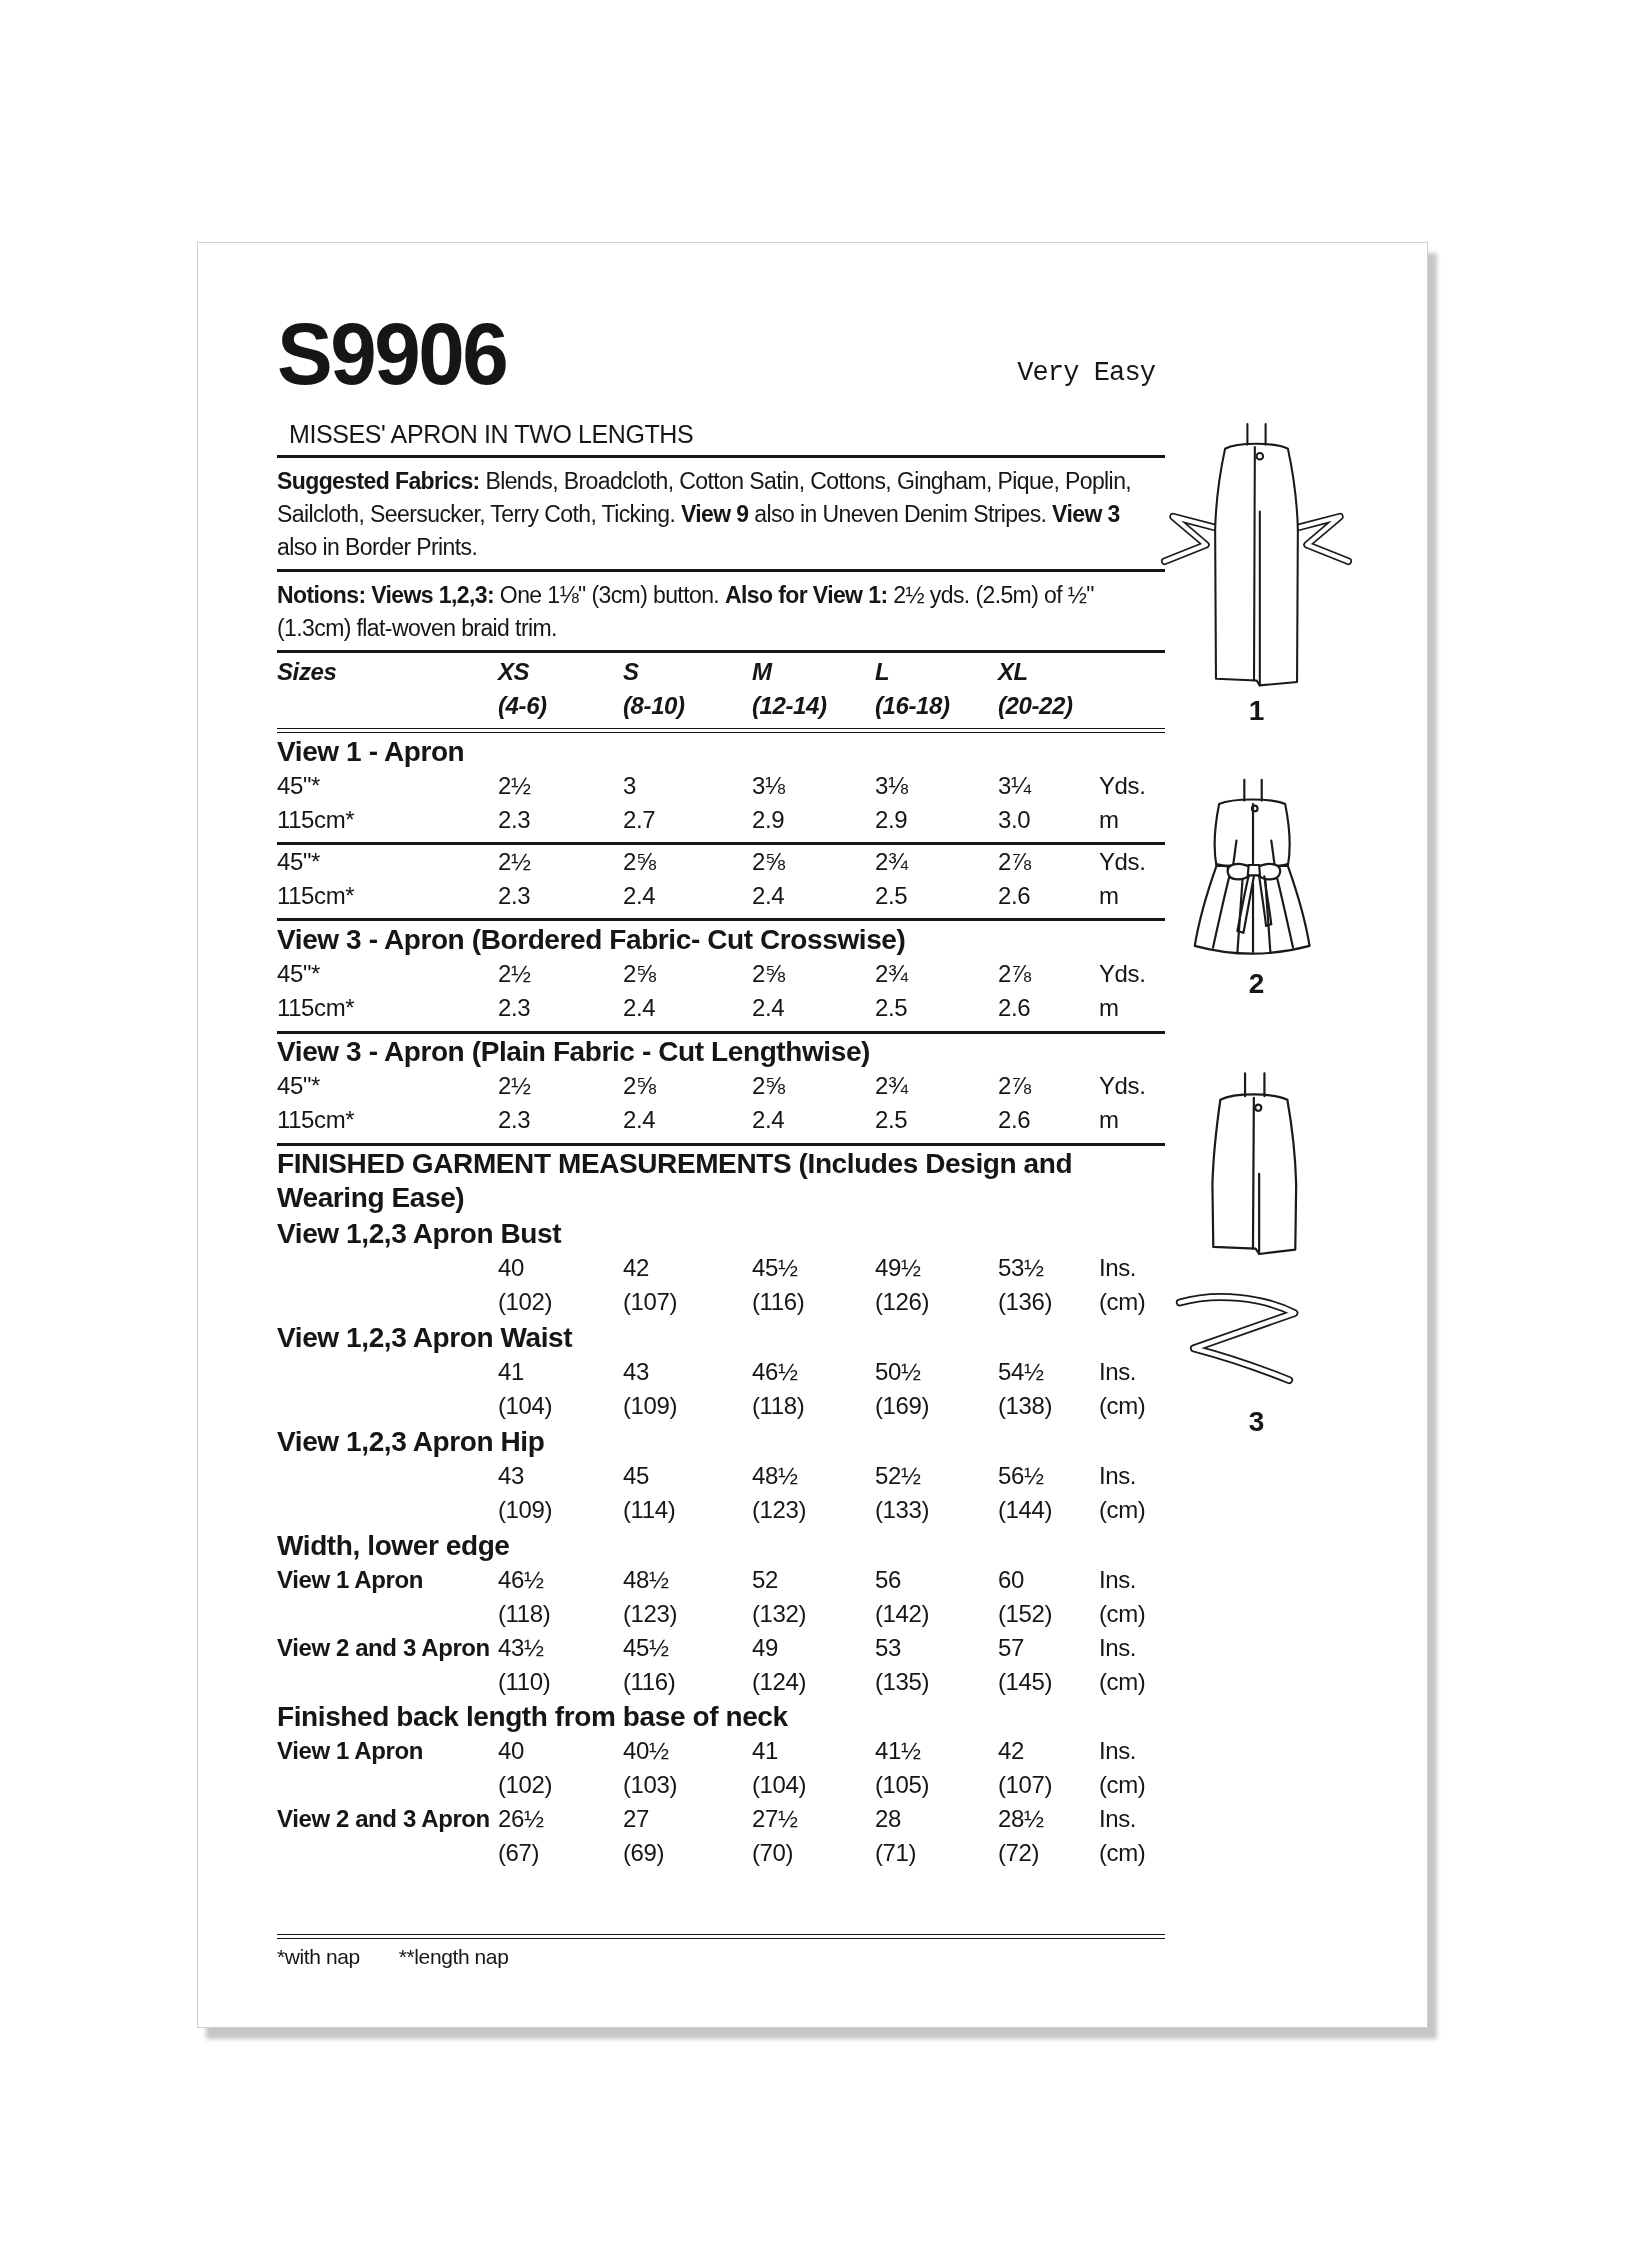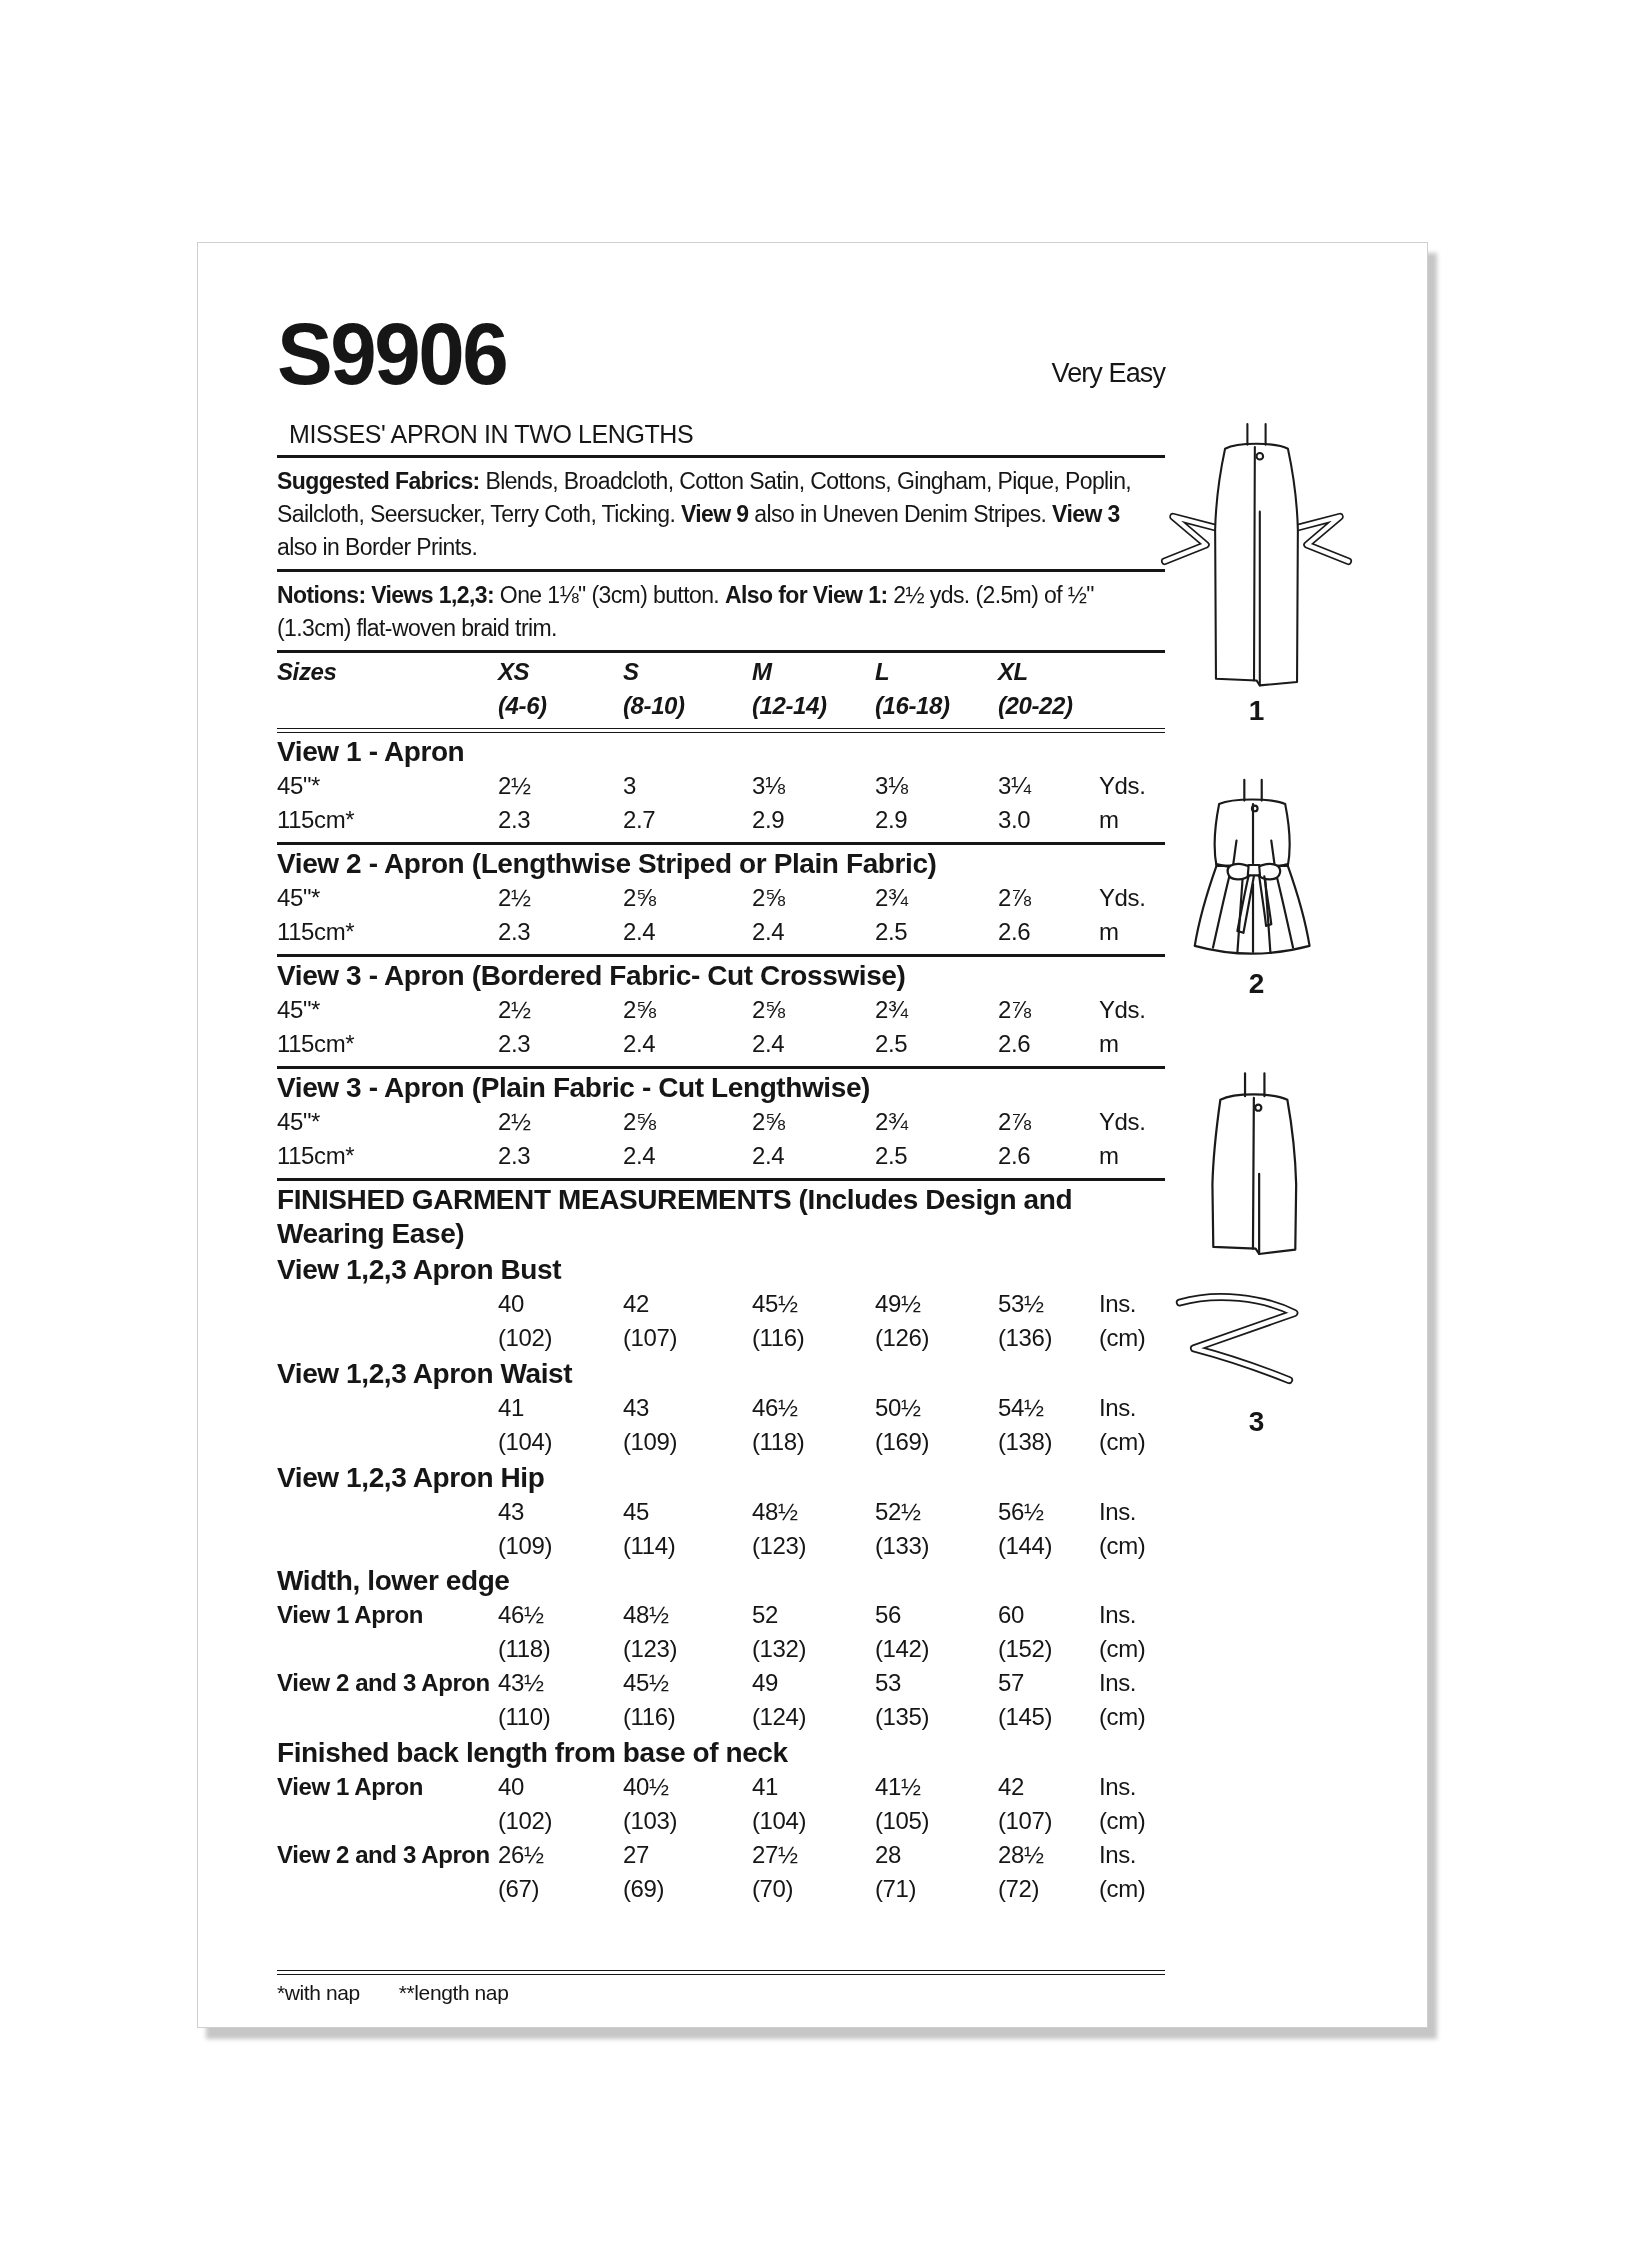--- a/index.html
+++ b/index.html
@@ -12,21 +12,21 @@
   .page{
     position:absolute;left:197px;top:242px;width:1229px;height:1784px;
     background:#fff;border:0.9px solid #cfcfcf;
     box-shadow:8.8px 10.6px 4.4px #c6c6c6;
   }
   .content{position:absolute;left:79px;top:0;width:888px;}
   h1.pattern-no{
     margin:72px 0 0;font-size:88px;line-height:.88;font-weight:bold;
     letter-spacing:-2.6px;transform:scaleX(.95);transform-origin:left top;
   }
-  .very-easy{position:absolute;right:0;top:115px;font-size:27px;letter-spacing:-0.9px;}
+  .very-easy{position:absolute;right:10px;top:115px;font-size:27px;letter-spacing:-0.9px;font-family:Liberation Mono, monospace;}
   h2.doc-title{margin:28px 12px 0;font-size:25px;letter-spacing:-0.4px;font-weight:normal;}
   .rule{height:0;border:0;border-top:3.5px solid #161616;margin:5.3px 0 0;}
   .rule.dbl{border-top:1.8px solid #161616;border-bottom:1.8px solid #161616;height:2.6px;}
   .para{margin:7px 0 0;font-size:23px;line-height:33px;letter-spacing:-0.6px;}
   .para b{letter-spacing:-0.6px;}
   
   .trow{
     display:grid;
     grid-template-columns:221px 125px 129px 123px 123px 101px 68px;
     line-height:34px;font-size:24px;letter-spacing:-0.4px;
@@ -105,21 +105,20 @@
     <span class="c">2.3</span>
     <span class="c">2.7</span>
     <span class="c">2.9</span>
     <span class="c">2.9</span>
     <span class="c">3.0</span>
     <span class="c unit">m</span>
   </div>
       </div>
     <hr class="rule">
 
-    <div class="theading">View 2 - Apron (Lengthwise Striped or Plain Fabric)</div>
     <div class="rows">
         <div class="trow">
     <span class="c lbl">45"*</span>
     <span class="c">2½</span>
     <span class="c">2⅝</span>
     <span class="c">2⅝</span>
     <span class="c">2¾</span>
     <span class="c">2⅞</span>
     <span class="c unit">Yds.</span>
   </div>

